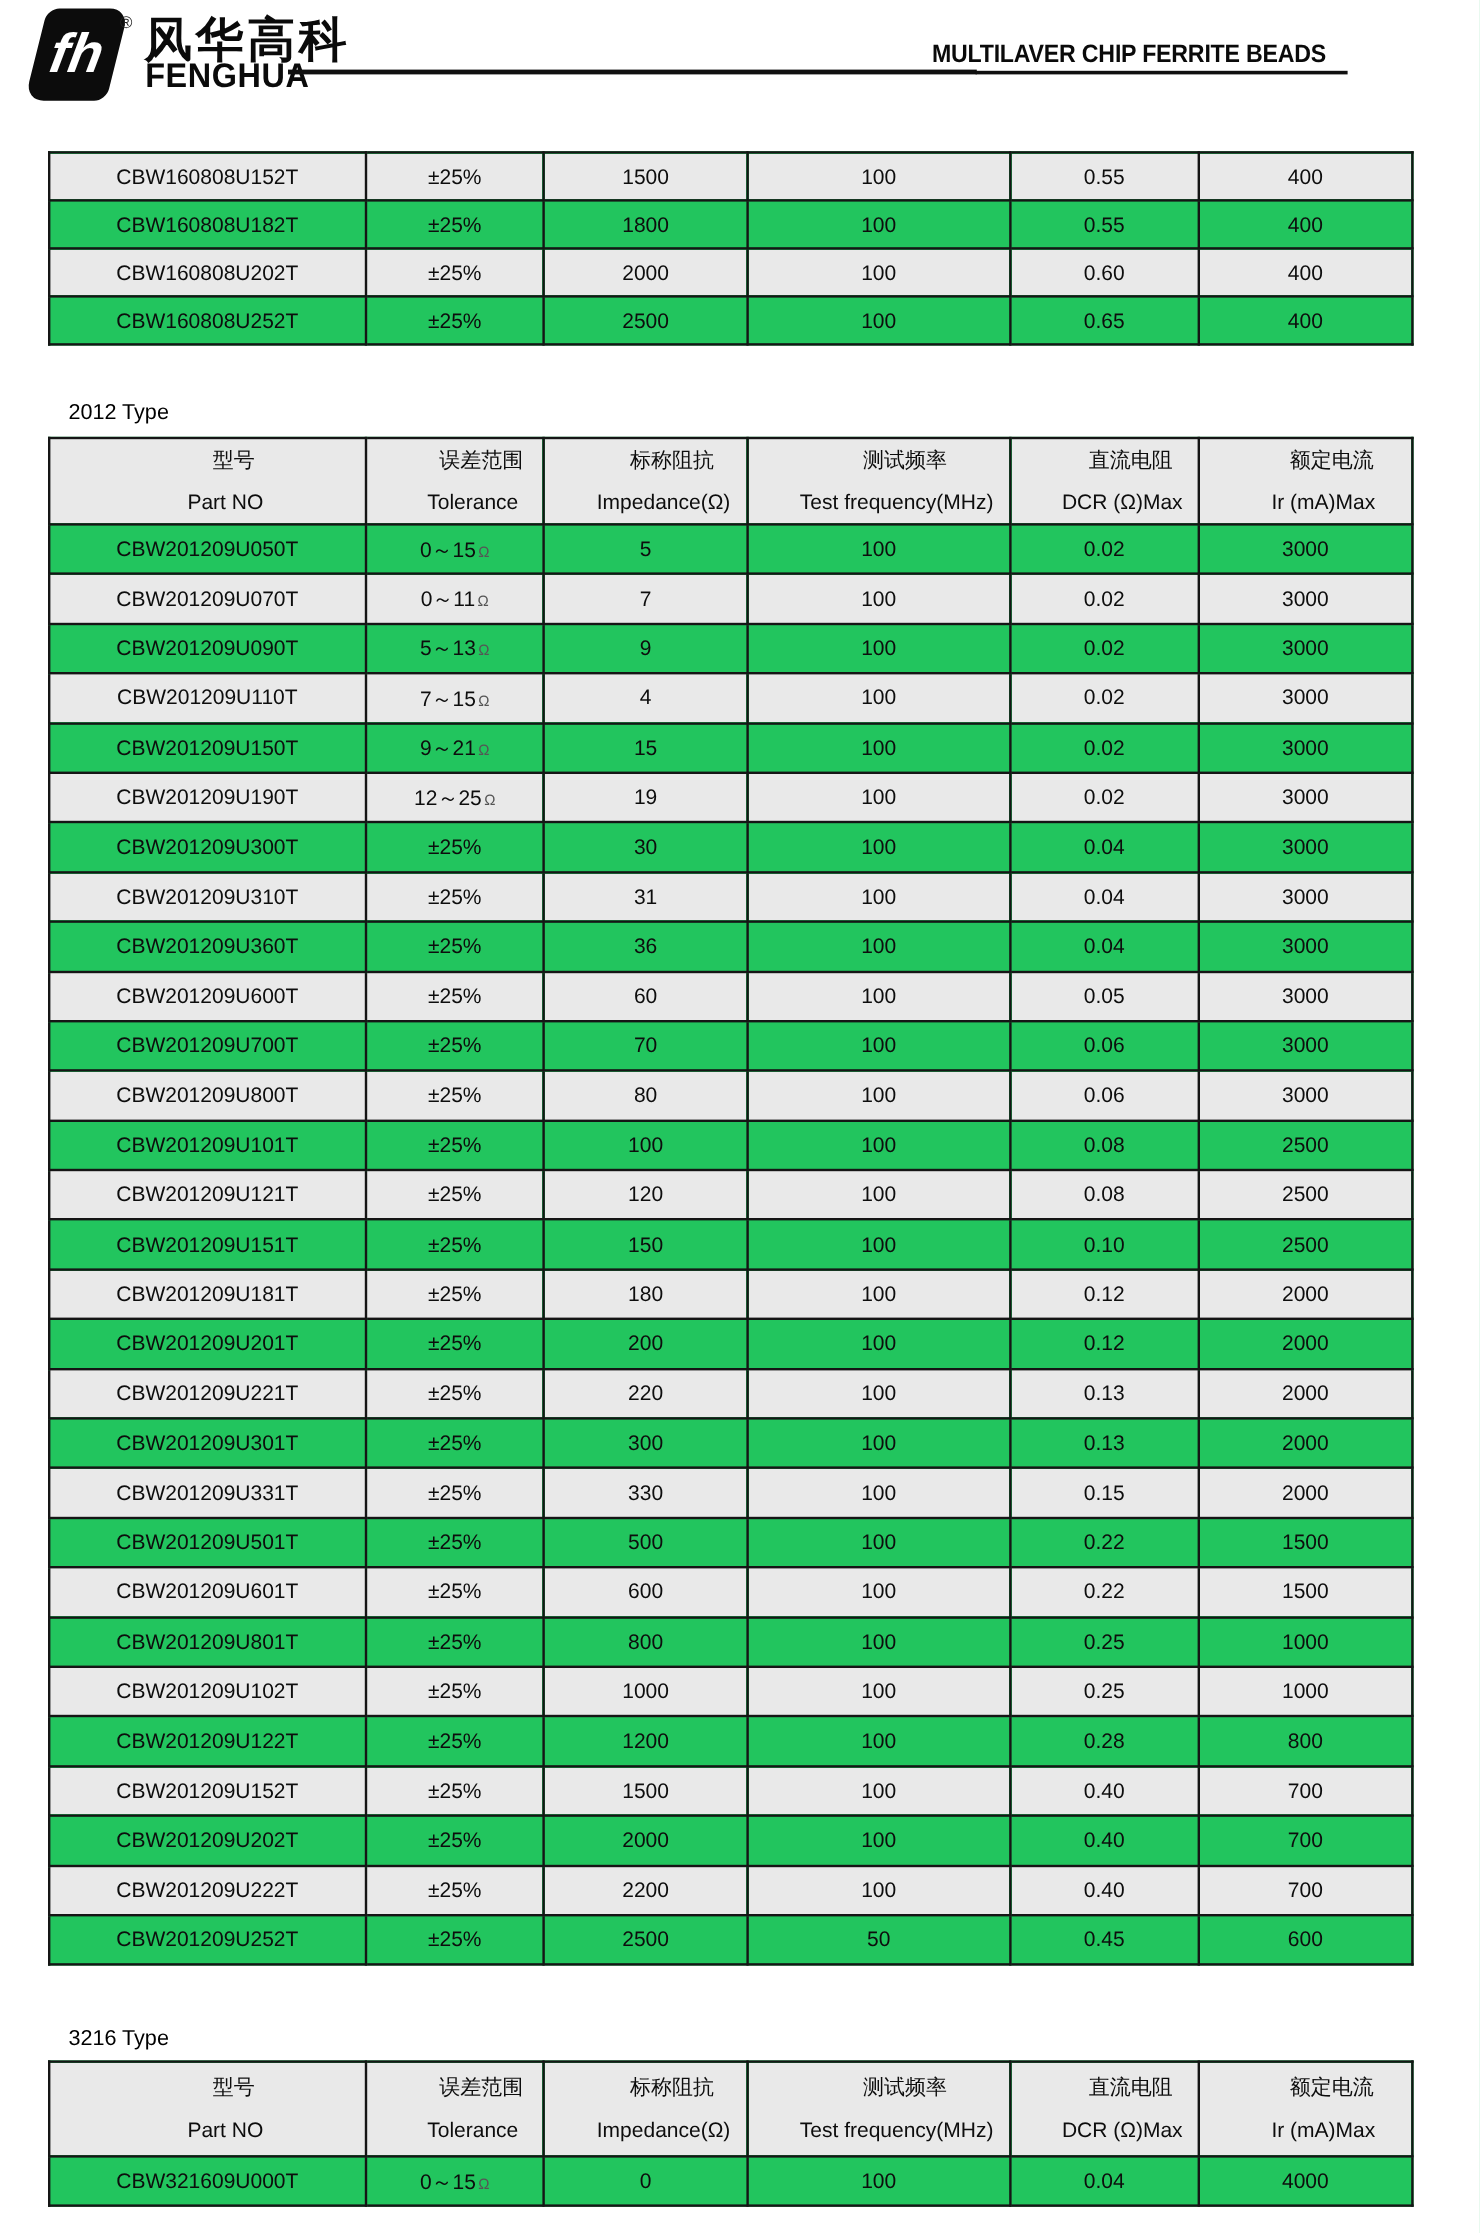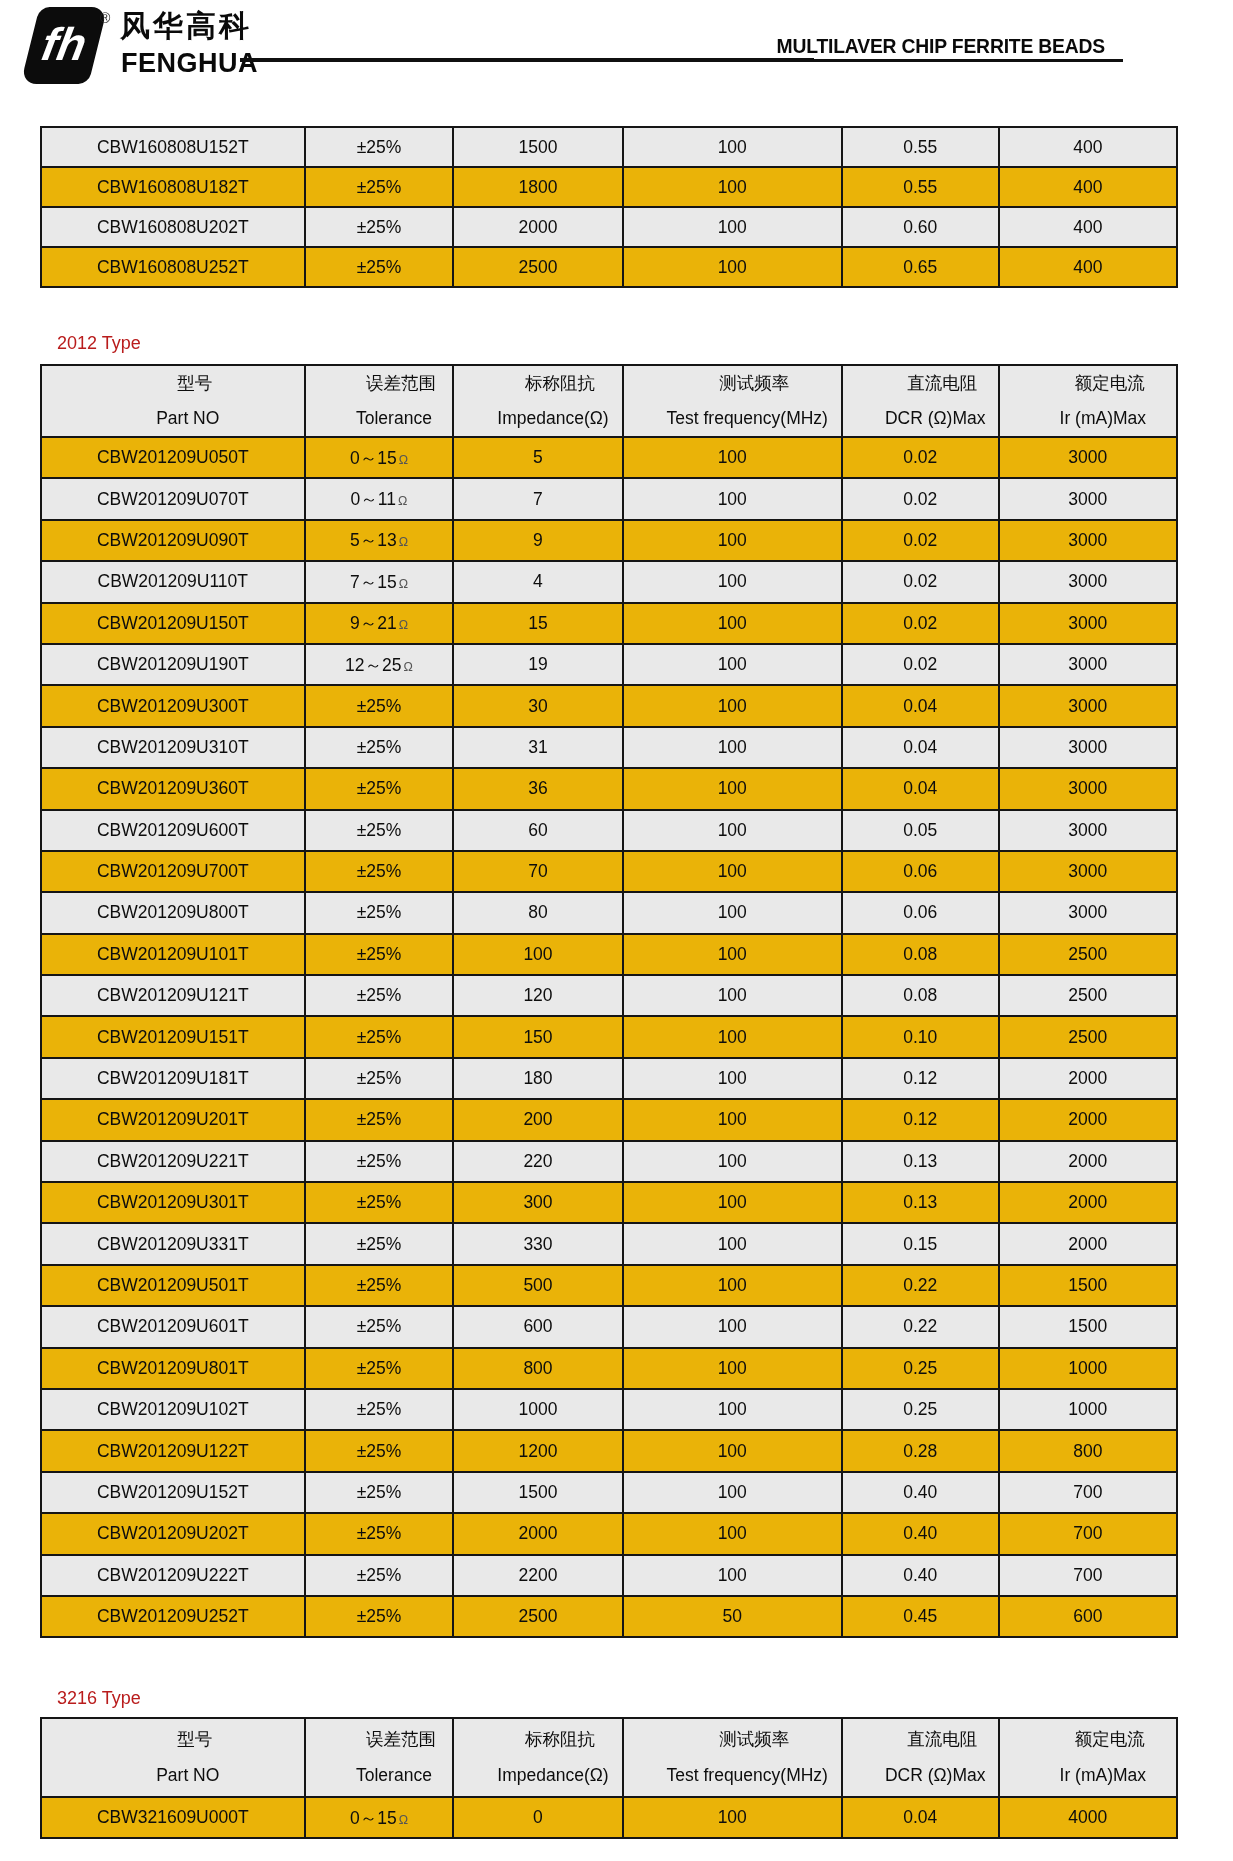--- a/index.html
+++ b/index.html
@@ -5,39 +5,39 @@
   html,body{margin:0;padding:0;background:#ffffff;}
   body{font-family:"Liberation Sans","DejaVu Sans",sans-serif;color:#111;}
   .page{position:relative;width:1233px;height:1861px;background:#fff;overflow:hidden;}
 
   
   .logo-mark{position:absolute;left:30px;top:7px;width:68px;height:77px;background:#0c0c0c;
              border-radius:10px 16px 10px 16px;transform:skewX(-14deg);}
   .logo-mark .fh{display:block;width:100%;height:77px;line-height:74px;text-align:center;
              color:#fff;font-weight:bold;font-style:italic;font-size:46px;transform:skewX(4deg);}
   .reg-mark{position:absolute;left:100px;top:10px;font-size:14px;color:#222;}
-  .brand-cn{position:absolute;left:120px;top:6px;font-size:30px;font-weight:900;letter-spacing:3px;color:#0a0a0a;}
+  .brand-cn{position:absolute;left:120px;top:6px;font-size:40px;font-weight:900;letter-spacing:3px;color:#0a0a0a;}
   .brand-en{position:absolute;left:121px;top:47px;font-size:27px;font-weight:bold;letter-spacing:0.5px;color:#0a0a0a;transform:scaleY(1.05);transform-origin:left top;}
   .page-title{position:absolute;right:128px;top:34px;font-size:21px;font-weight:bold;
               letter-spacing:-0.2px;transform:scaleX(0.92);transform-origin:right center;white-space:nowrap;color:#0a0a0a;}
   .rule-thick{position:absolute;left:240px;top:58px;width:574px;height:4px;background:#101010;}
   .rule-thin{position:absolute;left:813px;top:59px;width:310px;height:2.5px;background:#101010;}
 
   
-  .type-label{position:absolute;left:57px;font-size:18px;color:#b91c1c;}
+  .type-label{position:absolute;left:57px;font-size:18px;color:#000000;}
   #label-2012{top:333px;}
   #label-3216{top:1688px;}
 
   
   .tbl-slot{position:absolute;left:40px;width:1140px;}
   #slot-0{top:126px;}
   #slot-1{top:364px;}
   #slot-2{top:1717px;}
 
-  table.tbl{border-collapse:collapse;table-layout:fixed;width:1138px;background:#eab308;}
+  table.tbl{border-collapse:collapse;table-layout:fixed;width:1138px;background:#22c55e;}
   .tbl td,.tbl th{border:2px solid #151515;text-align:center;vertical-align:middle;
                   padding:0;overflow:hidden;white-space:nowrap;}
   .tbl{border:2.6px solid #151515;}
   .tbl td{height:39.4px;font-size:17.5px;color:#0d0d0d;}
   #slot-0 .tbl td{height:38px;}
   #slot-2 .tbl td{height:39px;}
   .tbl th{background:#e9e9e9;font-weight:normal;height:70px;font-size:17.5px;color:#0d0d0d;}
   #slot-2 .tbl th{height:77px;}
   .tbl th .cn{line-height:1;padding-left:44px;}
   .tbl th .en{line-height:1;margin-top:17px;padding-left:30px;}

